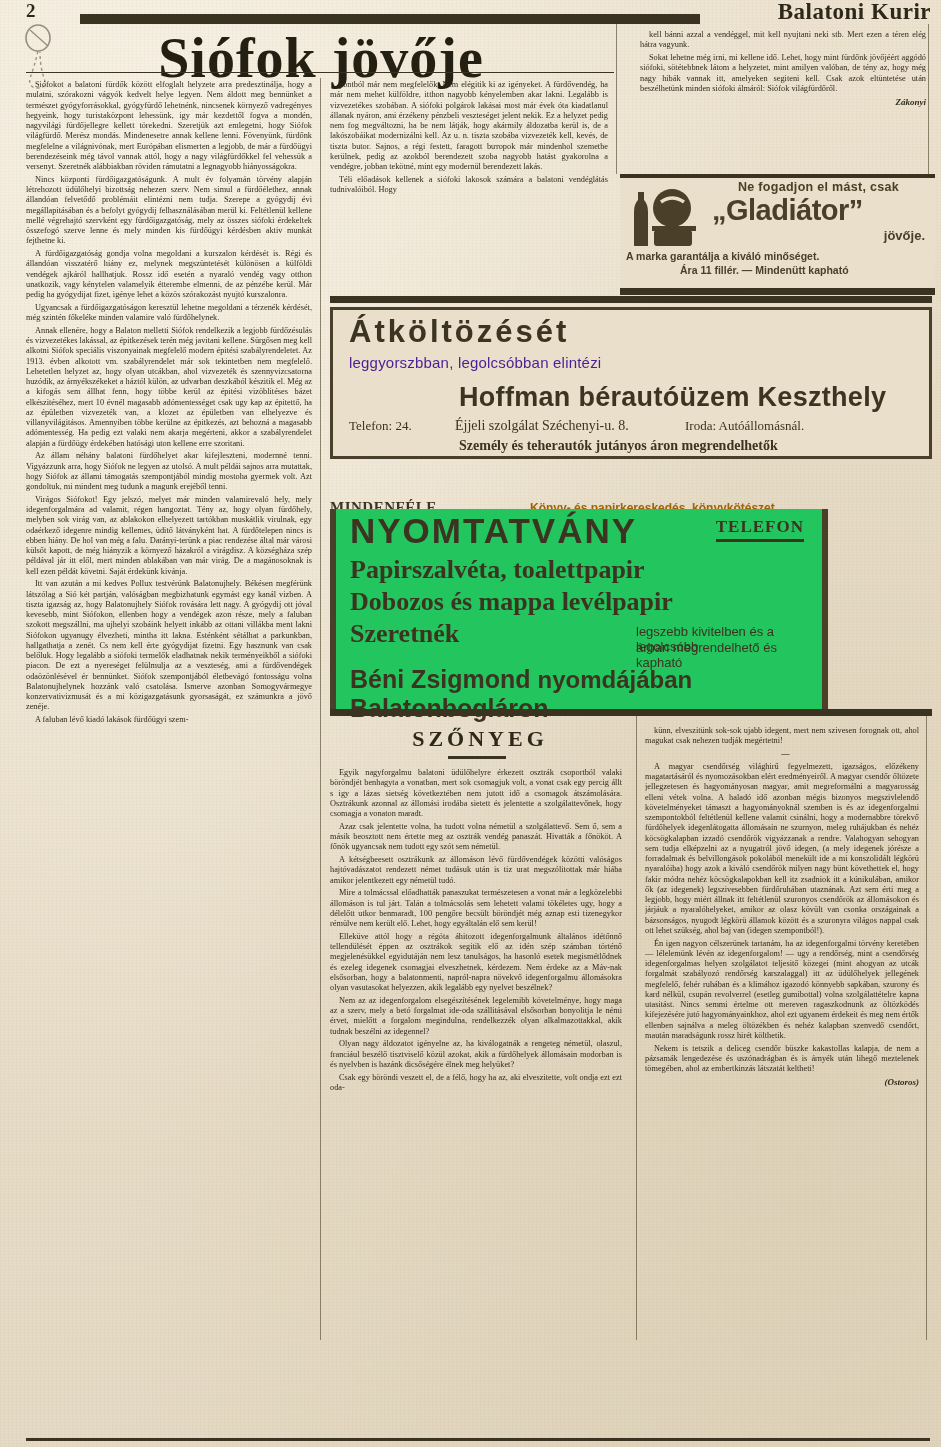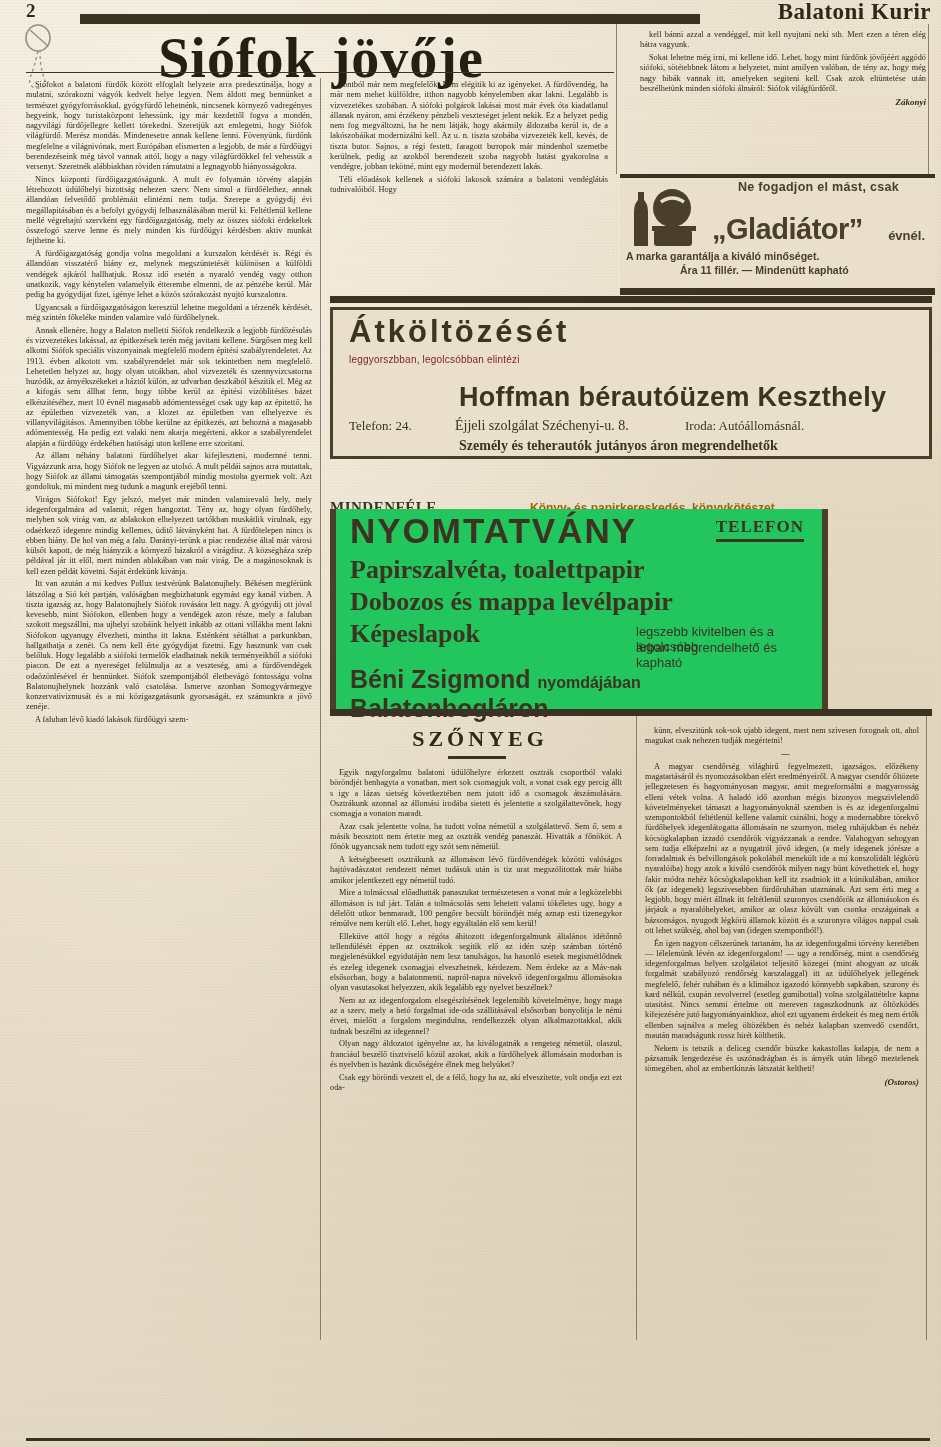--- a/index.html
+++ b/index.html
@@ -68,36 +68,36 @@
     color:#241f13;
     text-align:center;
   }
 
   
   .ad-glad{position:absolute;left:620px;top:176px;width:315px;height:112px;
     background:#e9dfca;}
   .glad-head{position:absolute;left:118px;top:4px;font-size:12.5px;font-weight:bold;
     color:#4a4029;font-family:"Liberation Sans",sans-serif;letter-spacing:.3px;}
   .glad-brand{position:absolute;left:92px;top:18px;font-size:29px;font-weight:bold;
-    color:#4a4029;font-family:"Liberation Sans",sans-serif;letter-spacing:-.5px;margin-top:19px;}
+    color:#4a4029;font-family:"Liberation Sans",sans-serif;letter-spacing:-.5px;}
   .glad-peng{position:absolute;right:10px;top:52px;font-size:13px;font-weight:bold;
     color:#4a4029;font-family:"Liberation Sans",sans-serif;}
   .glad-l1{position:absolute;left:6px;top:74px;font-size:10.5px;font-weight:bold;
     color:#4a4029;font-family:"Liberation Sans",sans-serif;}
   .glad-l2{position:absolute;left:60px;top:88px;font-size:10.5px;font-weight:bold;
     color:#4a4029;font-family:"Liberation Sans",sans-serif;}
   .glad-fig{position:absolute;left:8px;top:10px;width:80px;height:66px;}
 
   
   .ad-hoff{position:absolute;left:330px;top:307px;width:602px;height:152px;
     background:#e9dfca;border:3px solid #4a4029;box-sizing:border-box;text-align:right;}
   .hoff-1{position:absolute;left:16px;top:4px;font-size:31px;font-weight:bold;
     letter-spacing:3px;font-family:"Liberation Sans",sans-serif;color:#3c3321;}
-  .hoff-2{position:absolute;left:16px;top:44px;font-size:10px;
-    font-family:"Liberation Sans",sans-serif;color:#7f1d1d;letter-spacing:.2px;}
+  .hoff-2{position:absolute;left:16px;top:44px;font-size:15px;
+    font-family:"Liberation Sans",sans-serif;color:#4c1d95;letter-spacing:.2px;}
   .hoff-3{position:absolute;left:126px;top:72px;font-size:27px;font-weight:bold;
     font-family:"Liberation Sans",sans-serif;color:#3c3321;letter-spacing:.3px;}
   .hoff-4{position:absolute;left:16px;top:108px;font-size:13px;
     font-family:"Liberation Serif",serif;color:#3c3321;}
   .hoff-5{position:absolute;left:122px;top:108px;font-size:14px;
     font-family:"Liberation Serif",serif;color:#3c3321;}
   .hoff-6{position:absolute;left:352px;top:108px;font-size:13px;
     font-family:"Liberation Serif",serif;color:#3c3321;}
   .hoff-7{position:absolute;left:126px;top:128px;font-size:14px;font-weight:bold;
     font-family:"Liberation Serif",serif;color:#3c3321;}
@@ -121,21 +121,21 @@
   .ny-3{position:absolute;left:14px;top:78px;font-size:26px;font-weight:bold;
     font-family:"Liberation Serif",serif;color:#3c3321;}
   .ny-4{position:absolute;left:14px;top:110px;font-size:26px;font-weight:bold;
     font-family:"Liberation Serif",serif;color:#3c3321;}
   .ny-5a{position:absolute;left:300px;top:115px;font-size:13px;
     font-family:"Liberation Sans",sans-serif;color:#3c3321;}
   .ny-5b{position:absolute;left:300px;top:131px;font-size:13px;
     font-family:"Liberation Sans",sans-serif;color:#3c3321;}
   .ny-6{position:absolute;left:14px;top:156px;font-size:25px;font-weight:bold;
     font-family:"Liberation Sans",sans-serif;color:#3c3321;}
-  .ny-6 .mid{font-size:16px;text-align:center;}
+  .ny-6 .mid{font-size:24px;text-align:center;}
 
   
   .szonyeg{position:absolute;left:330px;top:726px;width:300px;text-align:center;
     font-size:22px;font-weight:bold;letter-spacing:4px;font-family:"Liberation Serif",serif;
     color:#2e2819;}
   .szonyeg-rule{position:absolute;left:448px;top:756px;width:58px;height:3px;background:#3a3322;}
   .dash-sep{text-align:center;text-indent:0;margin:4px 0 5px 0;letter-spacing:2px;font-weight:bold;}
 </style>
 </head>
 <body>
@@ -189,21 +189,21 @@
 <div class="ad-glad">
   <svg class="glad-fig" viewBox="0 0 80 66">
     <path d="M6 26 L6 60 L20 60 L20 26 Q20 18 16 14 L16 6 L10 6 L10 14 Q6 18 6 26 Z" fill="#4a4029"></path>
     <circle cx="44" cy="22" r="19" fill="#4a4029"></circle>
     <path d="M33 16 Q44 8 56 16" stroke="#e9dfca" stroke-width="3.5" fill="none"></path>
     <rect x="26" y="44" width="38" height="16" rx="3" fill="#4a4029"></rect>
     <rect x="24" y="40" width="44" height="5" fill="#4a4029"></rect>
   </svg>
   <div class="glad-head">Ne fogadjon el mást, csak</div>
   <div class="glad-brand">„Gladiátor”</div>
-  <div class="glad-peng">évnél.</div>
+  <div class="glad-peng">jövője.</div>
   <div class="glad-l1">A marka garantálja a kiváló minőséget.</div>
   <div class="glad-l2">Ára 11 fillér. —   Mindenütt kapható</div>
 </div>
 <div class="hrule" style="left:620px;top:174px;width:315px;height:4px;"></div>
 <div class="hrule" style="left:620px;top:288px;width:315px;height:7px;"></div>
 
 <div class="hrule" style="left:330px;top:296px;width:602px;height:7px;"></div>
 <div class="ad-hoff">
   <div class="hoff-1">Átköltözését</div>
   <div class="hoff-2">leggyorszbban,  legolcsóbban  elintézi</div>
@@ -216,21 +216,21 @@
 
 <div class="ad-nyom-top">
   <div class="nyom-mind">MINDENFÉLE</div>
   <div class="nyom-konyv">Könyv- és papirkereskedés, könyvkötészet</div>
 </div>
 <div class="ad-nyom">
   <div class="ny-1">NYOMTATVÁNY</div>
   <div class="ny-tel">TELEFON</div>
   <div class="ny-2">Papirszalvéta, toalettpapir</div>
   <div class="ny-3">Dobozos és mappa levélpapir</div>
-  <div class="ny-4">Képeslapok</div>
+  <div class="ny-4">Szeretnék</div>
   <div class="ny-5a">legszebb kivitelben és a legolcsóbb</div>
   <div class="ny-5b">árban megrendelhető és kapható</div>
   <div class="ny-6">
     <span>Béni Zsigmond</span>
     <span class="mid">nyomdájában</span>
     <span>Balatonbogláron</span>
   </div>
 </div>
 <div class="hrule" style="left:330px;top:709px;width:602px;height:7px;"></div>
 

